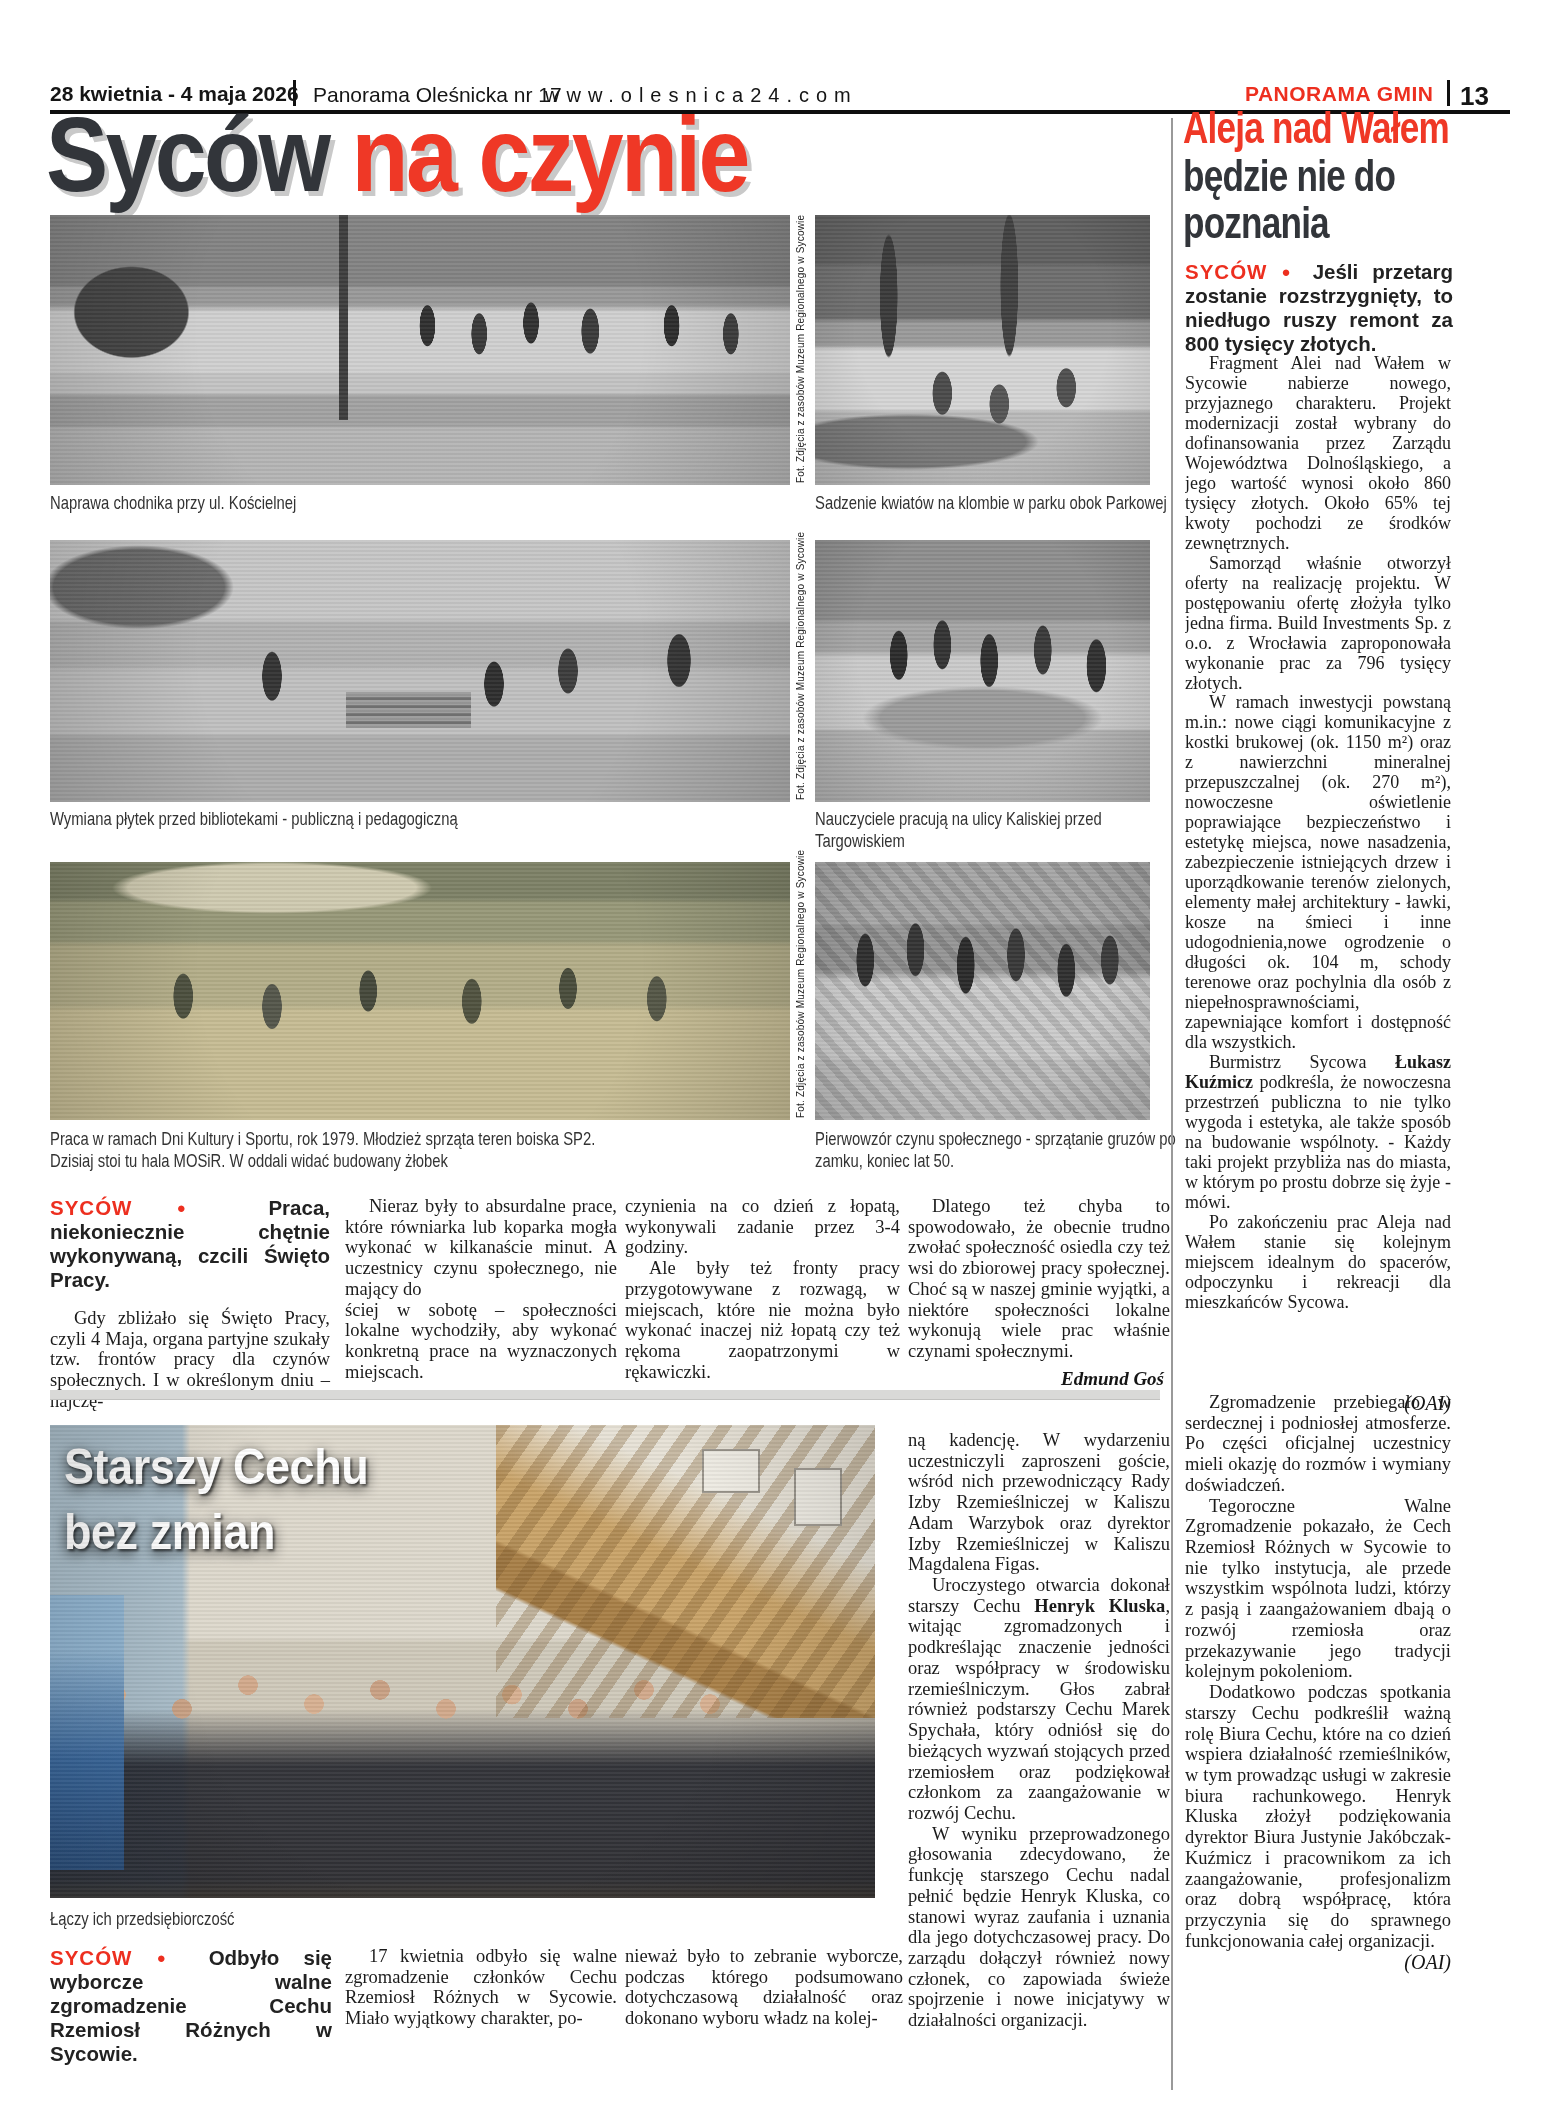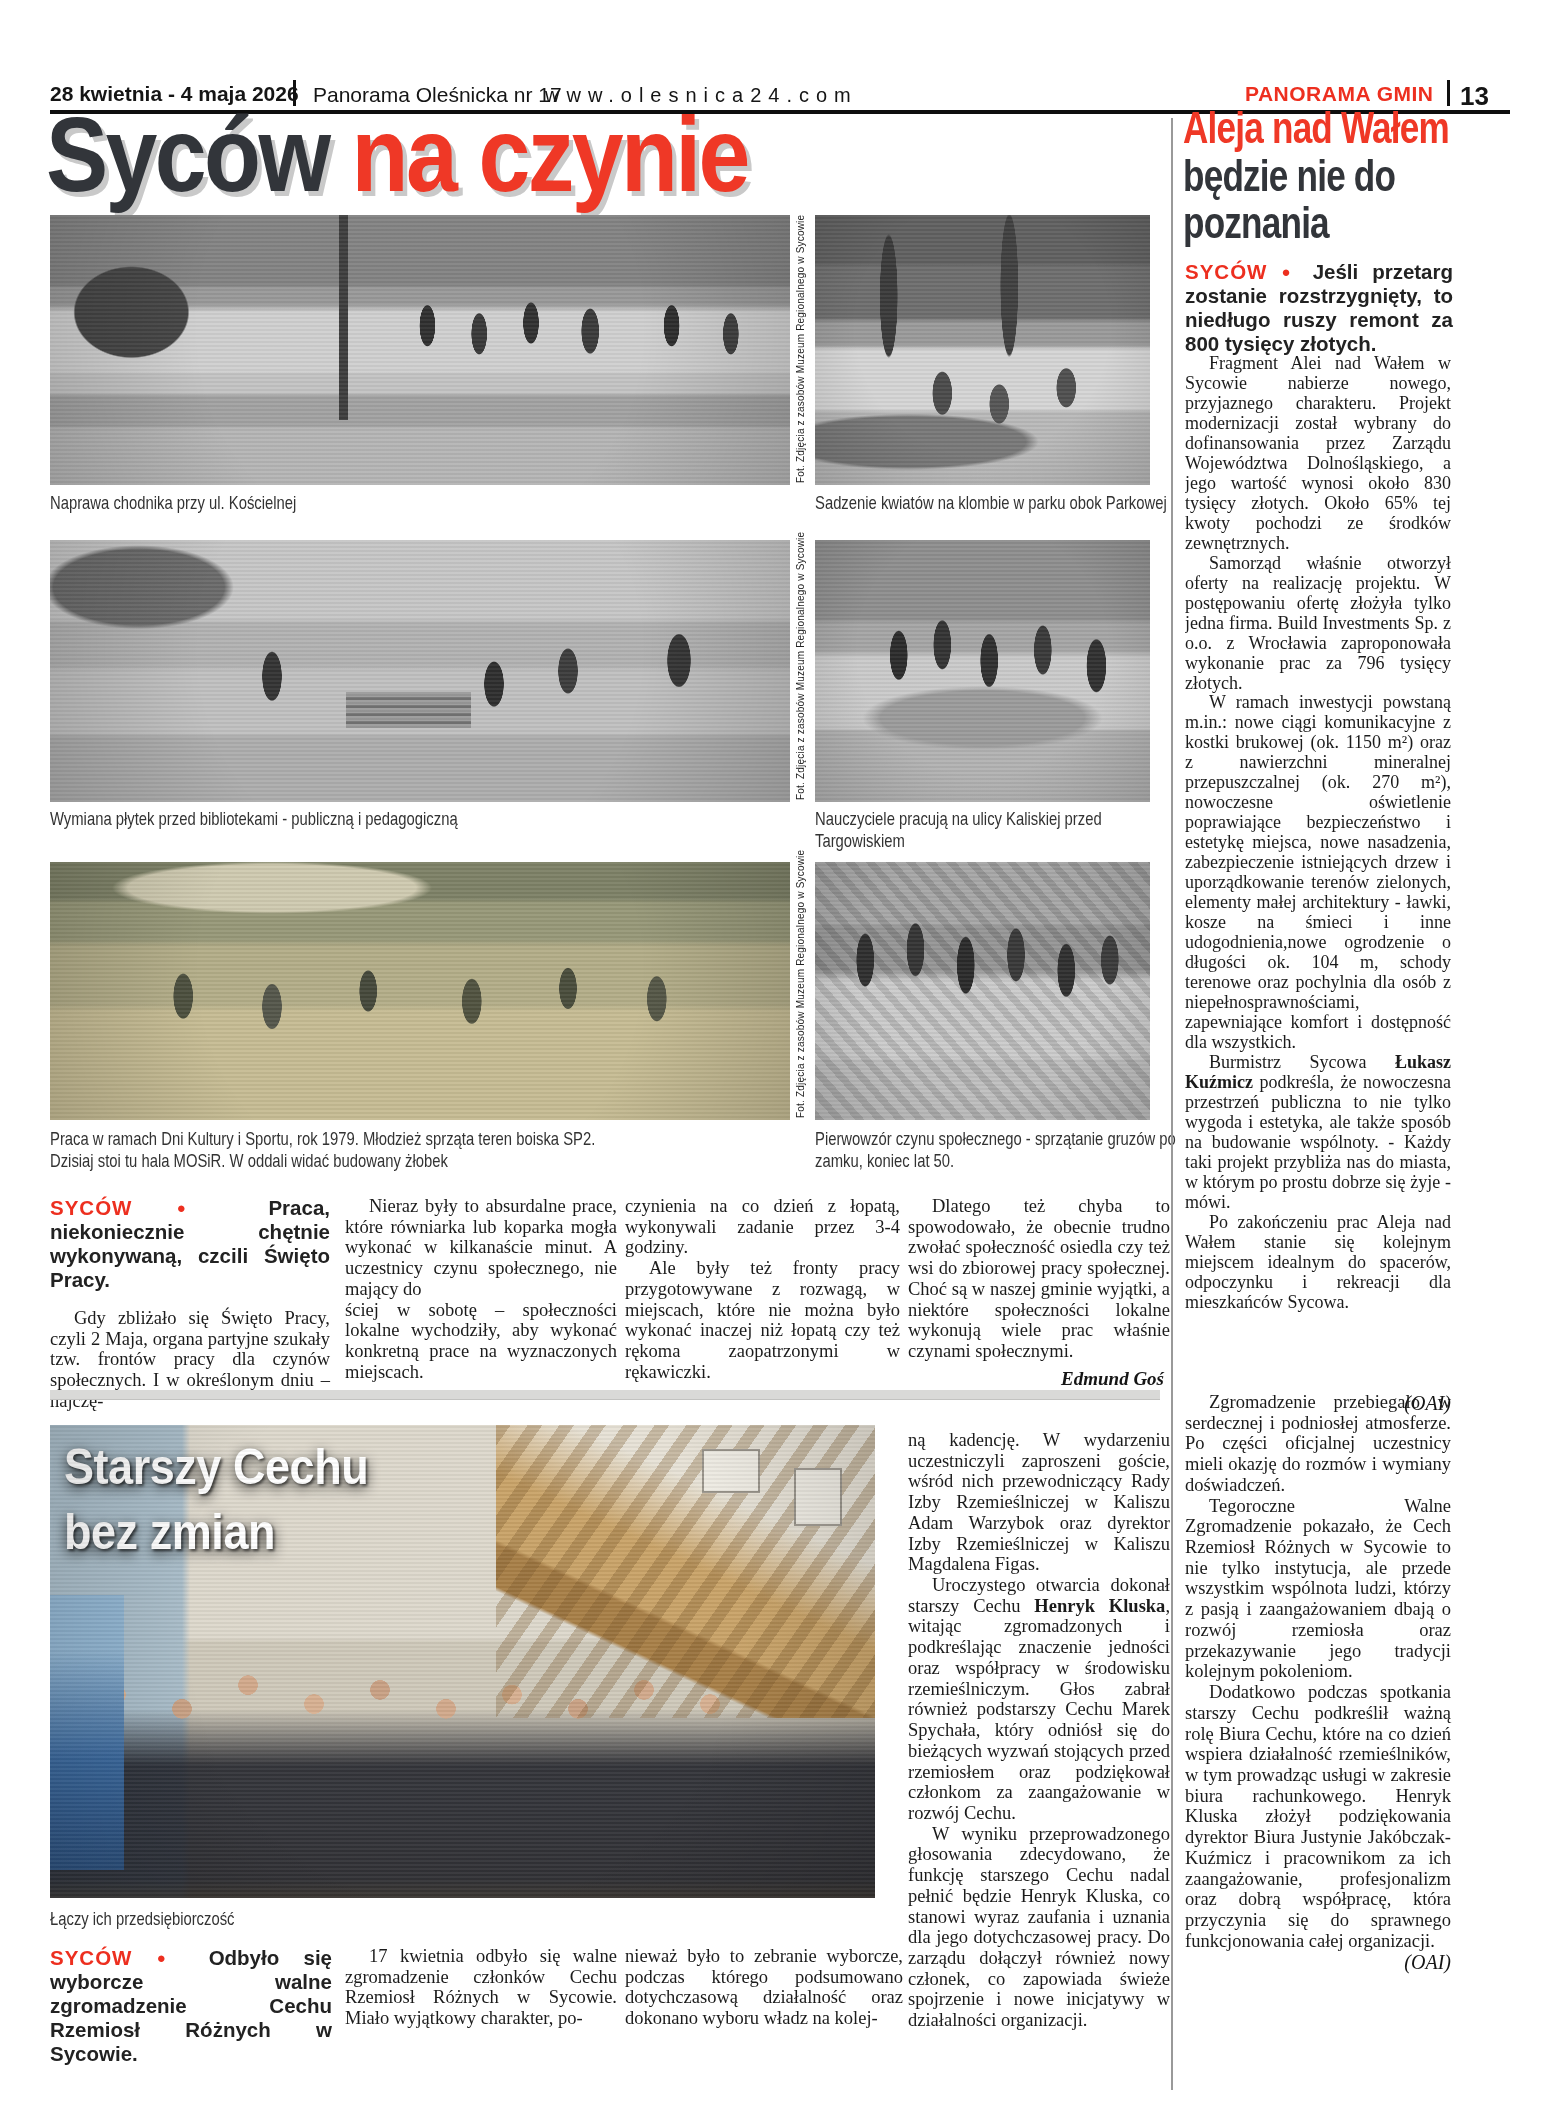--- a/index.html
+++ b/index.html
@@ -225,21 +225,21 @@
 
   <div class="ph" id="ph-r3l"></div>
   <div class="ph" id="ph-r3r"></div>
   <div class="pcredit c3">Fot. Zdjęcia z zasobów Muzeum Regionalnego w Sycowie</div>
   <div class="cap" id="cap-r3l">Praca w ramach Dni Kultury i Sportu, rok 1979. Młodzież sprząta teren boiska SP2.
 Dzisiaj stoi tu hala MOSiR. W oddali widać budowany żłobek</div>
   <div class="cap" id="cap-r3r">Pierwowzór czynu społecznego - sprzątanie gruzów po zamku, koniec lat 50.</div>
 
   <div class="tcol" id="mcol1">
     <p class="lead"><span class="loc">SYCÓW</span> <span class="bullet">●</span> <span>Praca, niekoniecznie chętnie wykonywaną, czcili Święto Pracy.</span></p>
-    <p class="body ind mt">Gdy zbliżało się Święto Pracy, czyli 2 Maja, organa partyjne szukały tzw. frontów pracy dla czynów społecznych. I w określonym dniu – najczę-</p>
+    <p class="body ind mt">Gdy zbliżało się Święto Pracy, czyli 4 Maja, organa partyjne szukały tzw. frontów pracy dla czynów społecznych. I w określonym dniu – najczę-</p>
   </div>
   <div class="tcol" id="mcol2">
     <p class="body ind">Nieraz były to absurdalne prace, które równiarka lub koparka mogła wykonać w kilkanaście minut. A uczestnicy czynu społecznego, nie mający do</p>
     <p class="body">ściej w sobotę – społeczności lokalne wychodziły, aby wykonać konkretną prace na wyznaczonych miejscach.</p>
   </div>
   <div class="tcol" id="mcol3">
     <p class="body">czynienia na co dzień z łopatą, wykonywali zadanie przez 3-4 godziny.</p>
     <p class="body ind">Ale były też fronty pracy przygotowywane z rozwagą, w miejscach, które nie można było wykonać inaczej niż łopatą czy też rękoma zaopatrzonymi w rękawiczki.</p>
   </div>
   <div class="tcol" id="mcol4">
@@ -248,21 +248,21 @@
   </div>
 
   <div class="sepbar"></div>
   <div class="vline"></div>
 
   <h2 class="atitle"><span class="at-red">Aleja nad Wałem</span> <span class="at-dark">będzie nie do poznania</span></h2>
   <div id="aleja-lead-box">
     <p class="lead"><span class="loc">SYCÓW</span> <span class="bullet">●</span> <span>Jeśli przetarg zostanie rozstrzygnięty, to niedługo ruszy remont za 800 tysięcy złotych.</span></p>
   </div>
   <div id="aleja-body">
-    <p class="body ind">Fragment Alei nad Wałem w Sycowie nabierze nowego, przyjaznego charakteru. Projekt modernizacji został wybrany do dofinansowania przez Zarządu Województwa Dolnośląskiego, a jego wartość wynosi około 830 tysięcy złotych. Około 65% tej kwoty pochodzi ze środków zewnętrznych.</p>
+    <p class="body ind">Fragment Alei nad Wałem w Sycowie nabierze nowego, przyjaznego charakteru. Projekt modernizacji został wybrany do dofinansowania przez Zarządu Województwa Dolnośląskiego, a jego wartość wynosi około 860 tysięcy złotych. Około 65% tej kwoty pochodzi ze środków zewnętrznych.</p>
     <p class="body ind">Samorząd właśnie otworzył oferty na realizację projektu. W postępowaniu ofertę złożyła tylko jedna firma. Build Investments Sp. z o.o. z Wrocławia zaproponowała wykonanie prac za 796 tysięcy złotych.</p>
     <p class="body ind">W ramach inwestycji powstaną m.in.: nowe ciągi komunikacyjne z kostki brukowej (ok. 1150 m²) oraz z nawierzchni mineralnej przepuszczalnej (ok. 270 m²), nowoczesne oświetlenie poprawiające bezpieczeństwo i estetykę miejsca, nowe nasadzenia, zabezpieczenie istniejących drzew i uporządkowanie terenów zielonych, elementy małej architektury - ławki, kosze na śmieci i inne udogodnienia,nowe ogrodzenie o długości ok. 104 m, schody terenowe oraz pochylnia dla osób z niepełnosprawnościami, zapewniające komfort i dostępność dla wszystkich.</p>
     <p class="body ind"><span>Burmistrz Sycowa </span><b>Łukasz Kuźmicz</b><span> podkreśla, że nowoczesna przestrzeń publiczna to nie tylko wygoda i estetyka, ale także sposób na budowanie wspólnoty. - Każdy taki projekt przybliża nas do miasta, w którym po prostu dobrze się żyje - mówi.</span></p>
     <p class="body ind">Po zakończeniu prac Aleja nad Wałem stanie się kolejnym miejscem idealnym do spacerów, odpoczynku i rekreacji dla mieszkańców Sycowa.</p>
   </div>
   <div id="aleja-sign">
     <p class="signoff">(OAI)</p>
   </div>
 
   <div class="ph" id="ph-cech">

